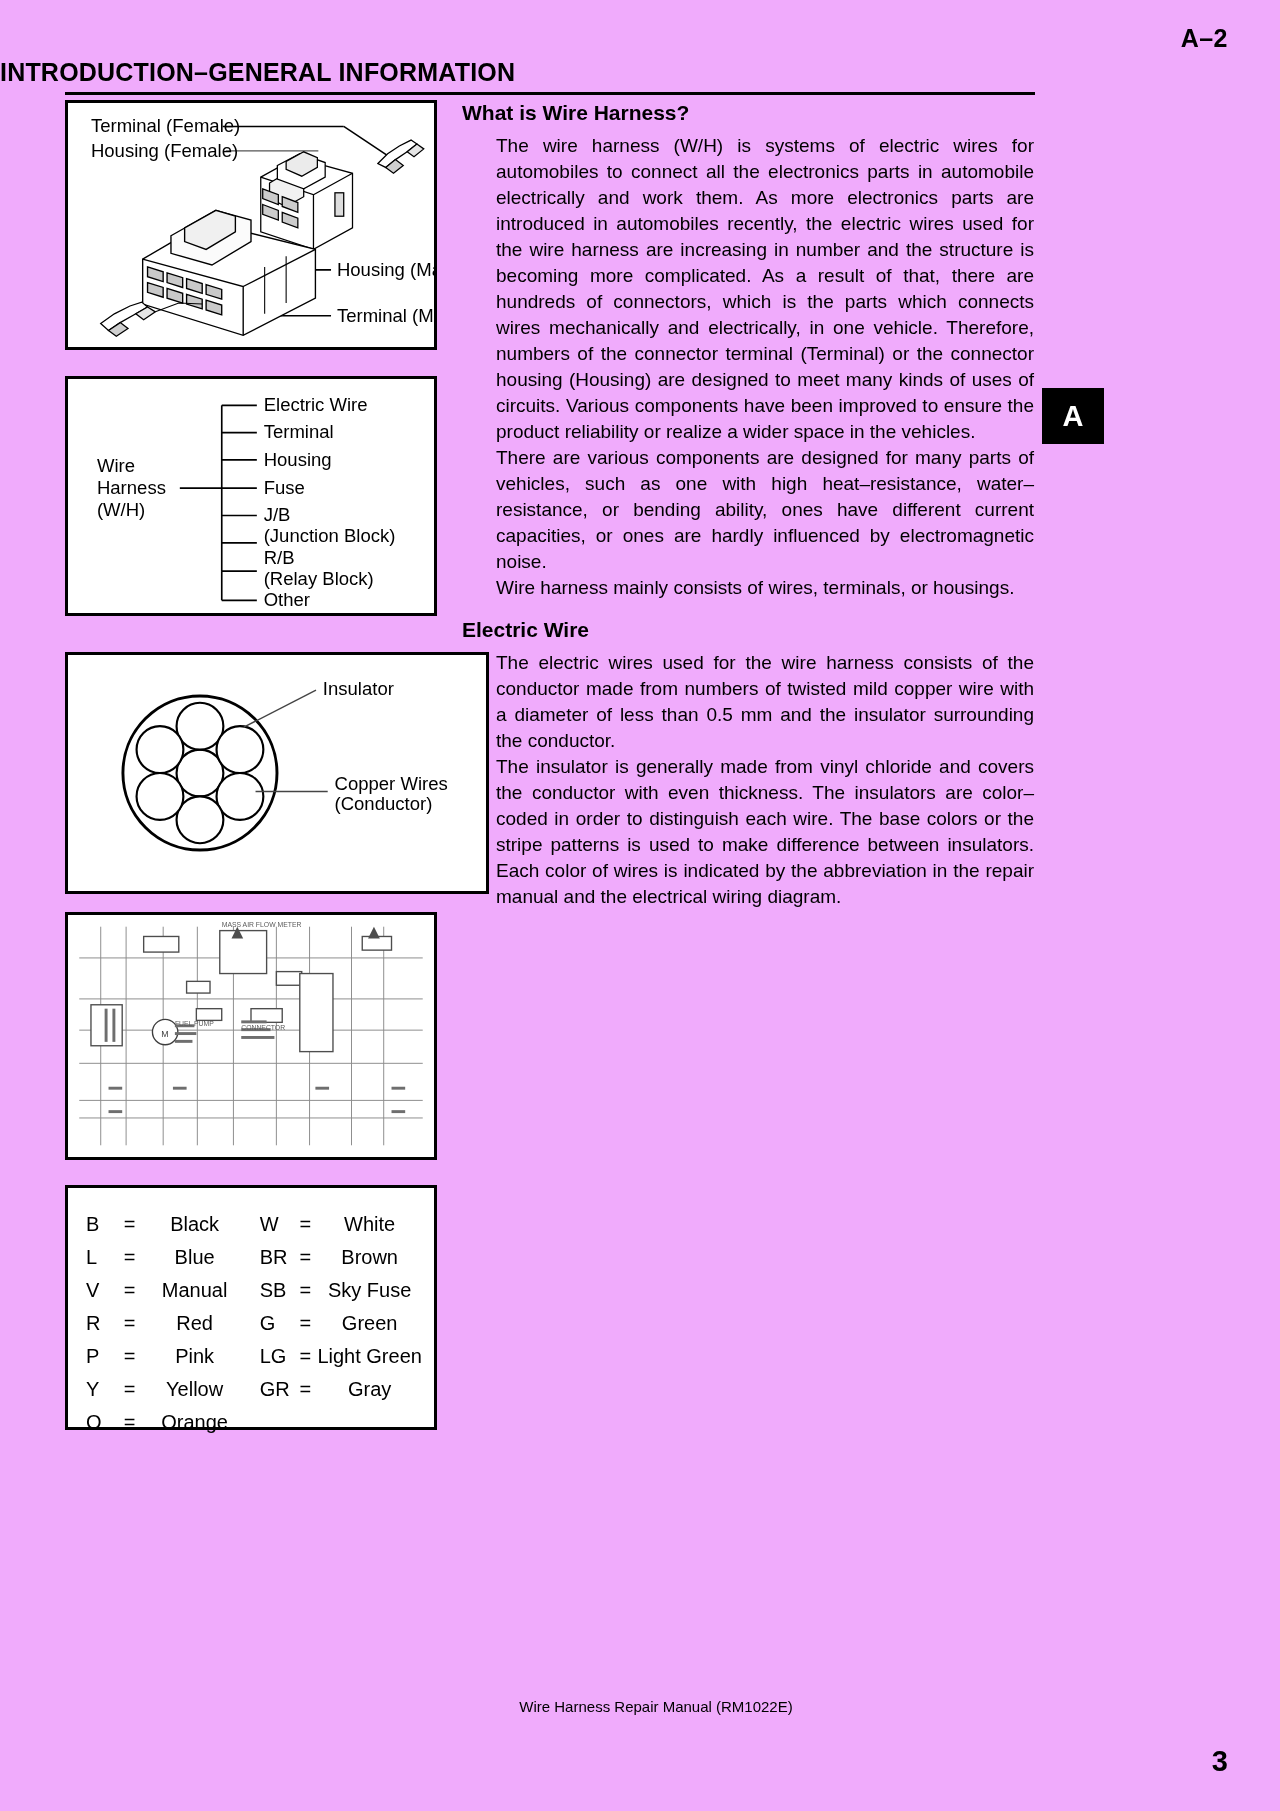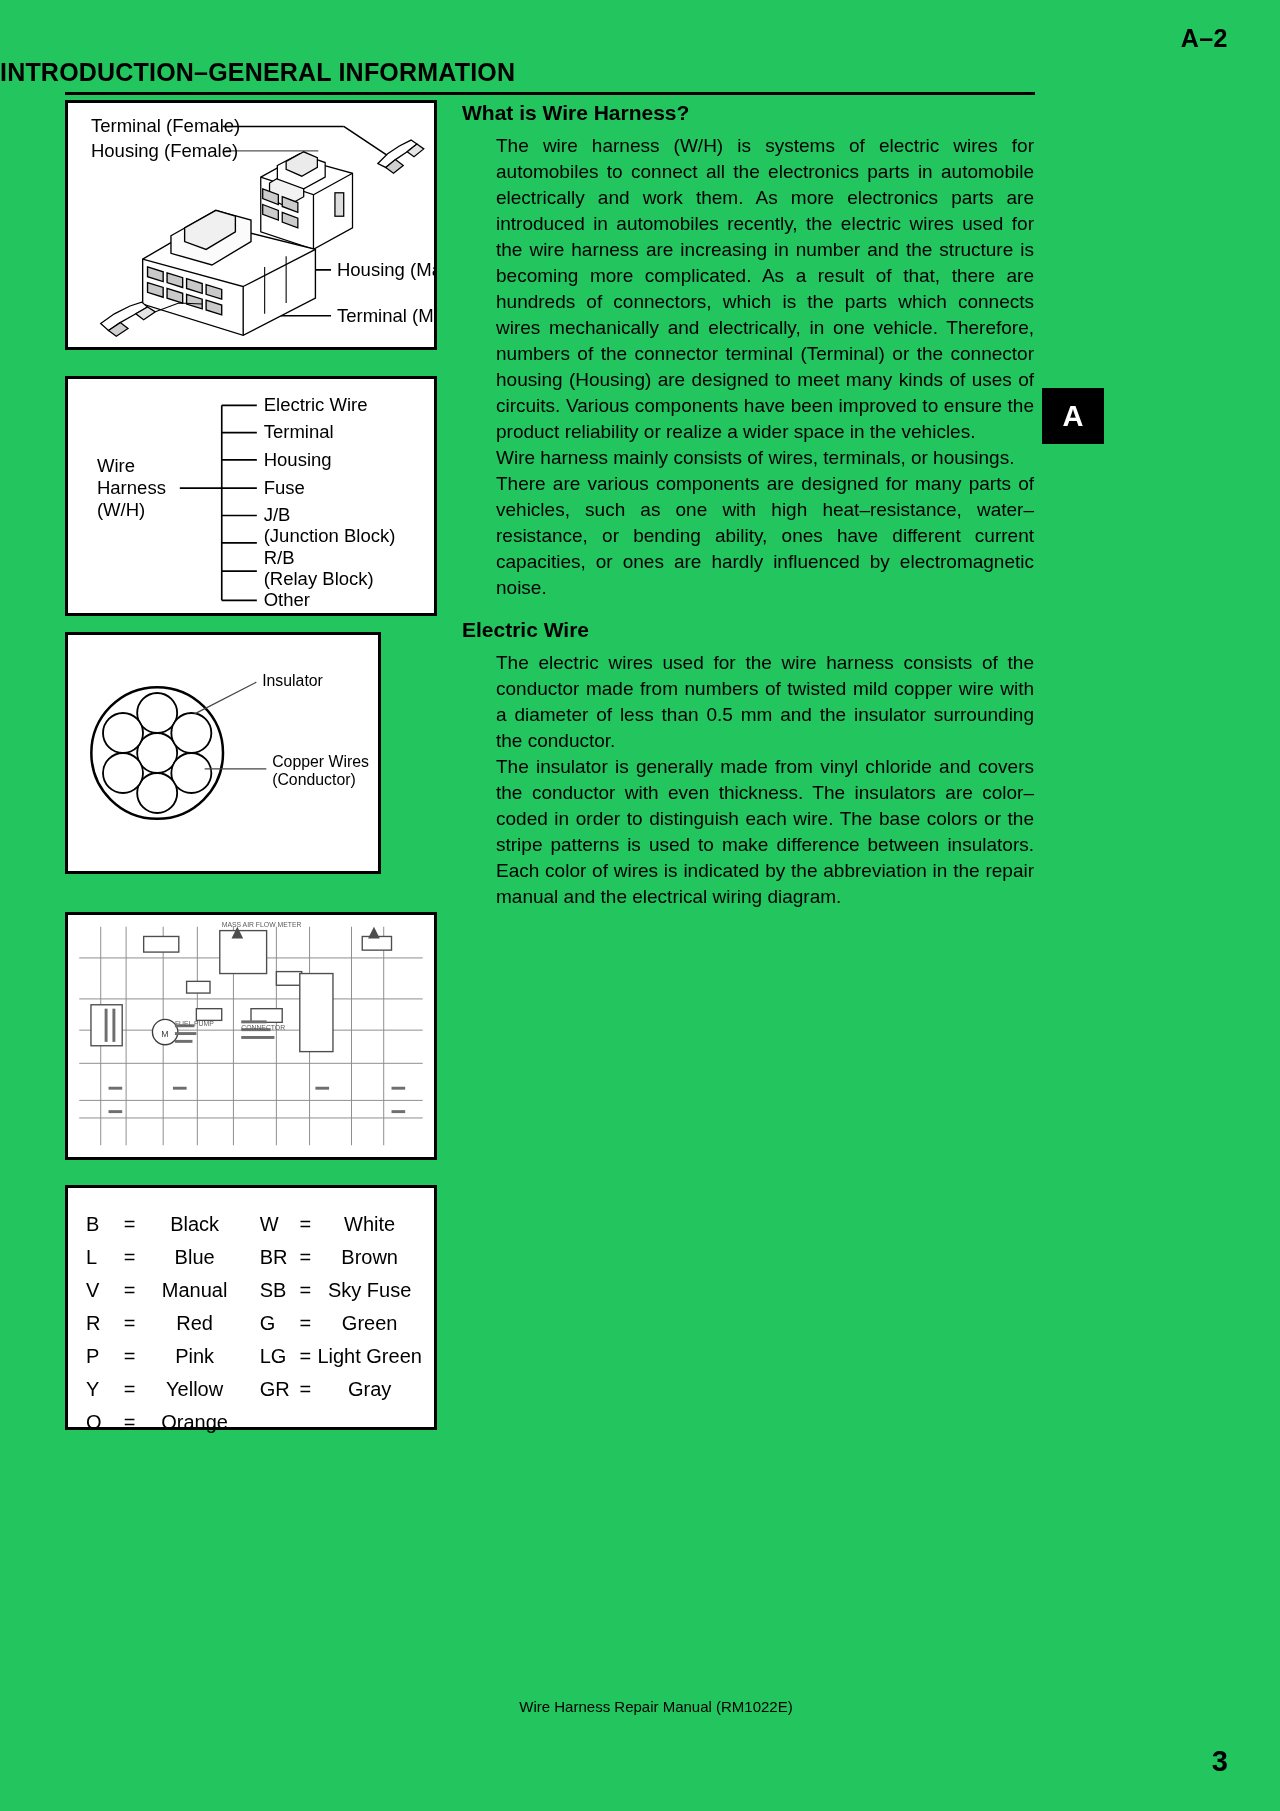--- a/index.html
+++ b/index.html
@@ -8,21 +8,21 @@
     background: #ffffff;
   }
   body {
     font-family: "Liberation Sans", sans-serif;
     color: #000000;
   }
   #page {
     position: relative;
     width: 1280px;
     height: 1811px;
-    background: #22c55e;
+    background: #f0abfc;
     overflow: hidden;
   }
 
   
   .page-code {
     position: absolute;
     top: 24px;
     right: 52px;
     font-size: 25px;
     font-weight: bold;
@@ -65,21 +65,21 @@
   
   .fig {
     position: absolute;
     left: 65px;
     border: 3px solid #000;
     background: #fff;
     box-sizing: border-box;
   }
   #fig-connector { top: 100px;  width: 372px; height: 250px; }
   #fig-tree      { top: 376px;  width: 372px; height: 240px; }
-  #fig-wire      { top: 632px;  width: 316px; height: 242px; }
+  #fig-wire      { top: 652px;  width: 424px; height: 242px; }
   #fig-diagram   { top: 912px;  width: 372px; height: 248px; }
   #fig-colors    { top: 1185px; width: 372px; height: 245px; }
 
   .fig svg { display: block; width: 100%; height: 100%; }
 
   
   .col-right {
     position: absolute;
     left: 462px;
     top: 100px;
@@ -422,22 +422,22 @@
         </tr>
       </tbody>
     </table>
   </div>
 
   <div class="col-right">
 
     <h2 class="sec-h">What is Wire Harness?</h2>
     <p class="body-p">The wire harness (W/H) is systems of electric wires for automobiles to connect all the electronics parts in automobile electrically and work them. As more electronics parts are introduced in automobiles recently, the electric wires used for the wire harness are increasing in number and the structure is becoming more complicated. As a result of that, there are hundreds of connectors, which is the parts which connects wires mechanically and electrically, in one vehicle. Therefore, numbers of the connector terminal (Terminal) or the connector housing (Housing) are designed to meet many kinds of uses of circuits. Various components have been improved to ensure the product reliability or realize a wider space in the vehicles.</p>
 
+    <p class="body-p">There are various components are designed for many parts of vehicles, such as one with high heat–resistance, water–resistance, or bending ability, ones have different current capacities, or ones are hardly influenced by electromagnetic noise.</p>
     <p class="body-p">Wire harness mainly consists of wires, terminals, or housings.</p>
-    <p class="body-p">There are various components are designed for many parts of vehicles, such as one with high heat–resistance, water–resistance, or bending ability, ones have different current capacities, or ones are hardly influenced by electromagnetic noise.</p>
 
     <h2 class="sec-h spaced">Electric Wire</h2>
     <p class="body-p">The electric wires used for the wire harness consists of the conductor made from numbers of twisted mild copper wire with a diameter of less than 0.5 mm and the insulator surrounding the conductor.</p>
     <p class="body-p">The insulator is generally made from vinyl chloride and covers the conductor with even thickness. The insulators are color–coded in order to distinguish each wire. The base colors or the stripe patterns is used to make difference between insulators. Each color of wires is indicated by the abbreviation in the repair manual and the electrical wiring diagram.</p>
   </div>
 
   <div class="footer-note">Wire Harness Repair Manual (RM1022E)</div>
   <div class="folio">3</div>
 
 </div>

